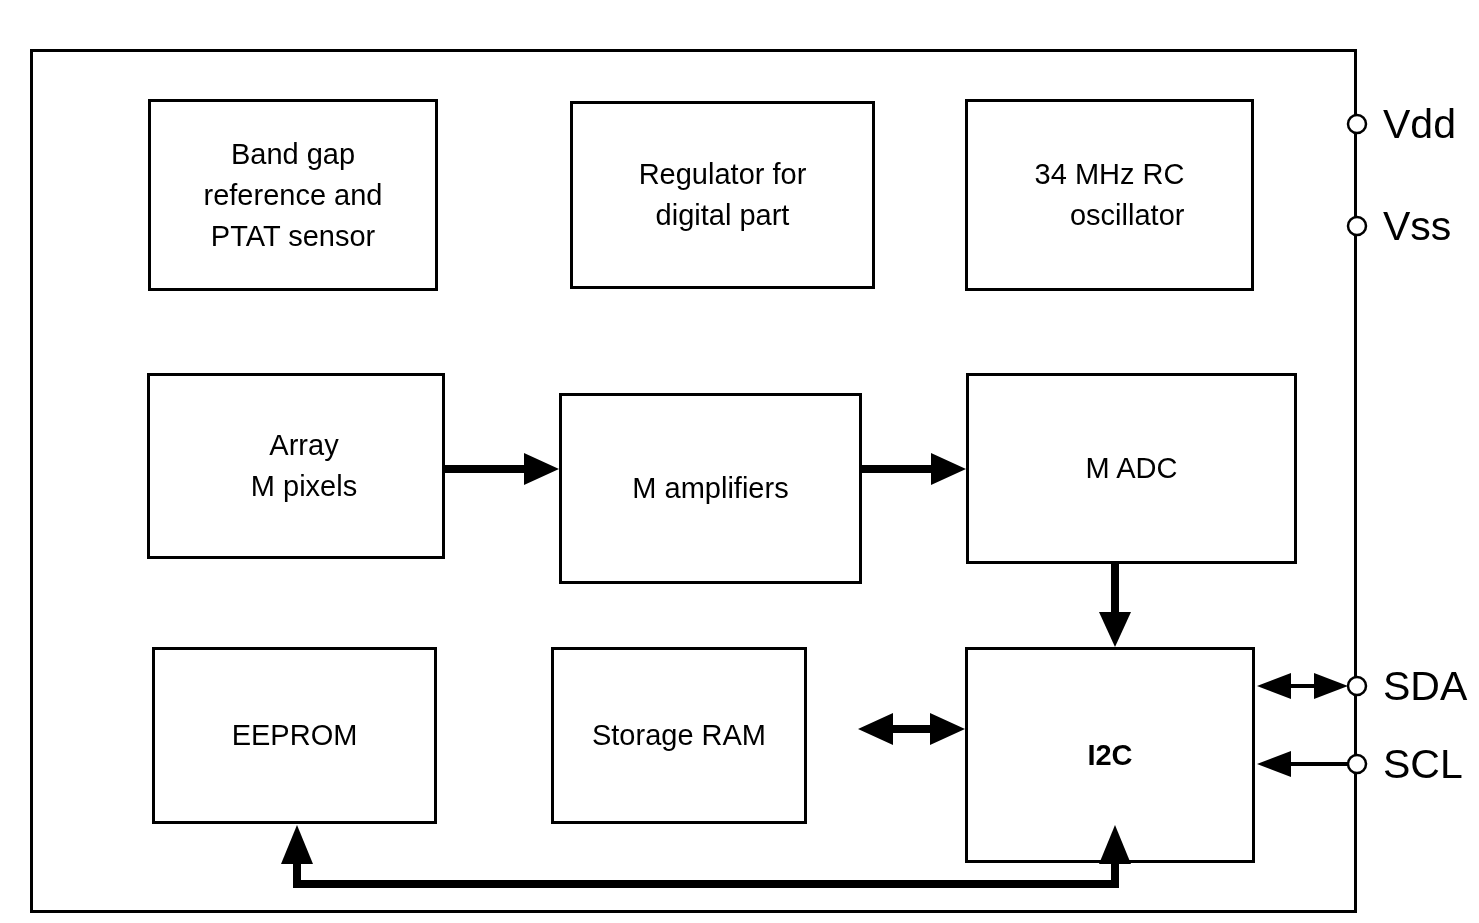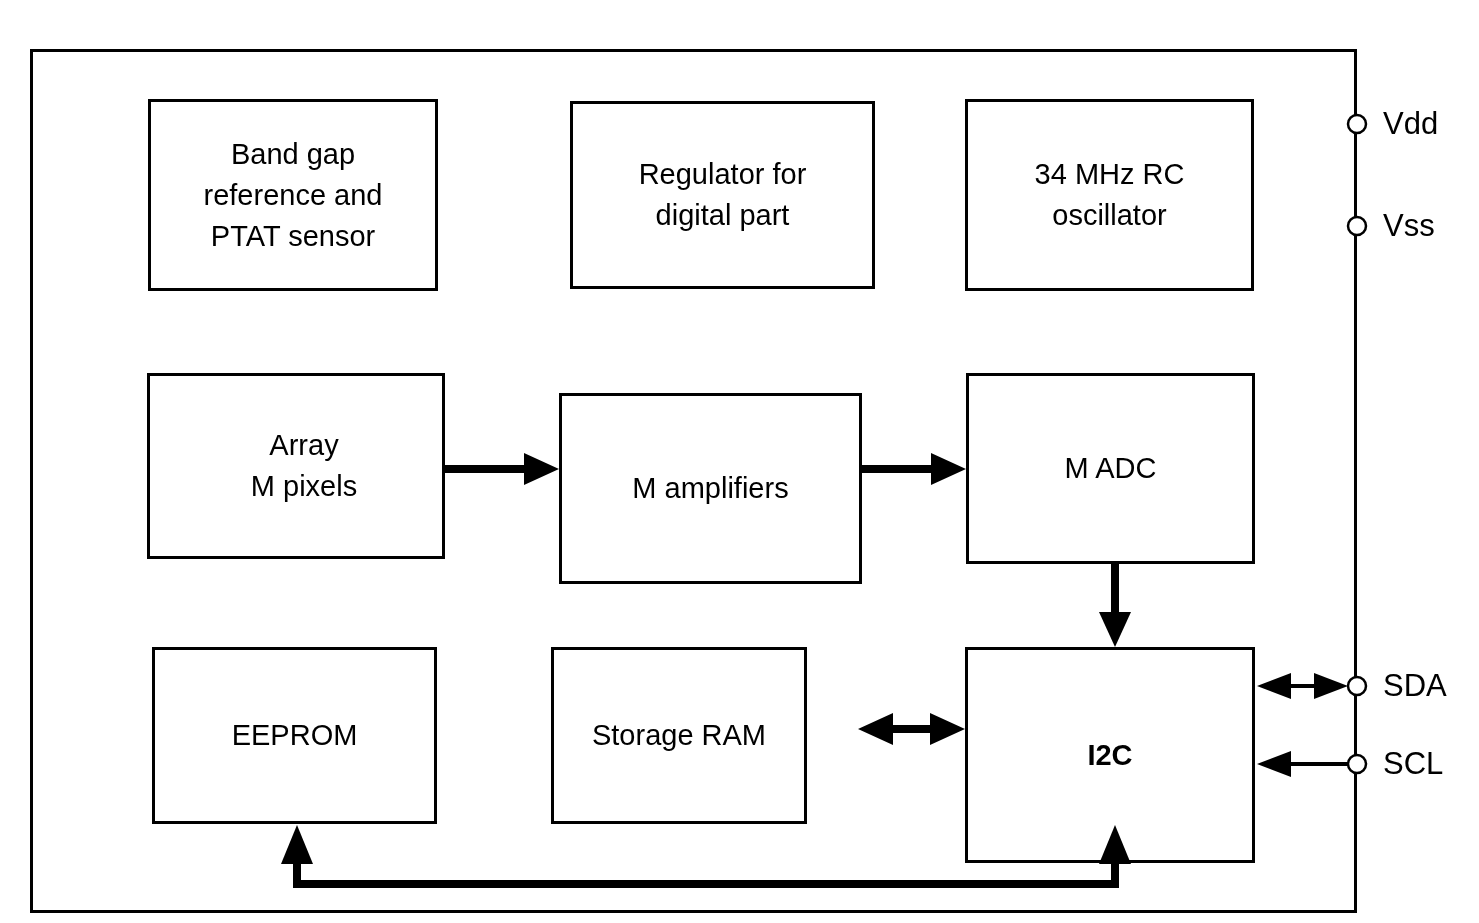--- a/index.html
+++ b/index.html
@@ -36,33 +36,33 @@
     align-items: center;
     justify-content: center;
     text-align: center;
     font-size: 29px;
     line-height: 41px;
     white-space: pre-line;
   }
   
   .b-bandgap    { left: 148px; top: 73px;  width: 290px; height: 192px; }
   .b-regulator  { left: 570px; top: 75px;  width: 305px; height: 188px; }
-  .b-oscillator { left: 965px; top: 73px;  width: 289px; height: 192px; }
+  .b-oscillator { left: 965px; top: 73px;  width: 289px; height: 192px; text-align: right; }
   
   .b-array      { left: 147px; top: 347px; width: 298px; height: 186px; padding-left: 16px; }
   .b-amplifiers { left: 559px; top: 367px; width: 303px; height: 191px; }
-  .b-adc        { left: 966px; top: 347px; width: 289px; height: 191px; }
+  .b-adc        { left: 966px; top: 347px; width: 331px; height: 191px; }
   
   .b-eeprom     { left: 152px; top: 621px; width: 285px; height: 177px; text-align: right; }
   .b-ram        { left: 551px; top: 621px; width: 256px; height: 177px; }
   .b-i2c        { left: 965px; top: 621px; width: 290px; height: 216px; font-weight: bold; }
 
   .pin-label {
     position: absolute;
-    font-size: 31px;
+    font-size: 41px;
     line-height: 36px;
   }
   .pl-vdd { left: 1383px; top: 80px;  }
   .pl-vss { left: 1383px; top: 182px; }
   .pl-sda { left: 1383px; top: 642px; }
   .pl-scl { left: 1383px; top: 720px; }
 
   svg.overlay {
     position: absolute;
     left: 0;

